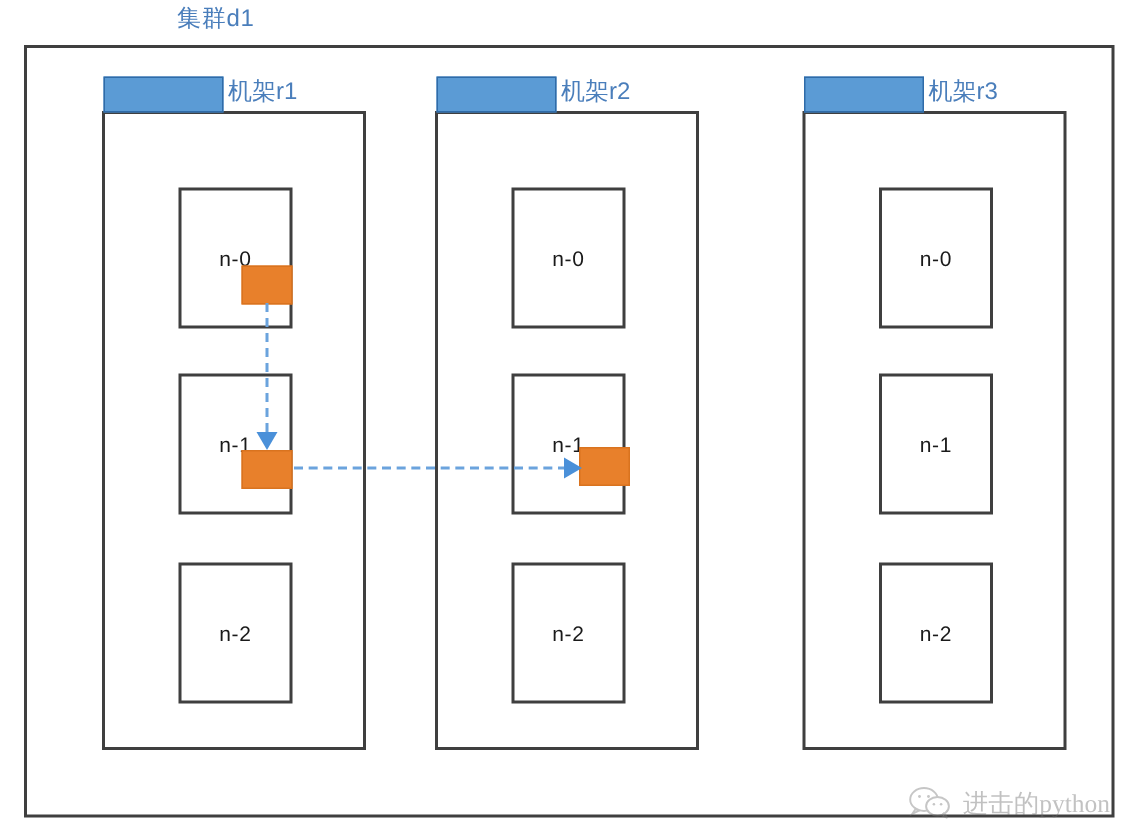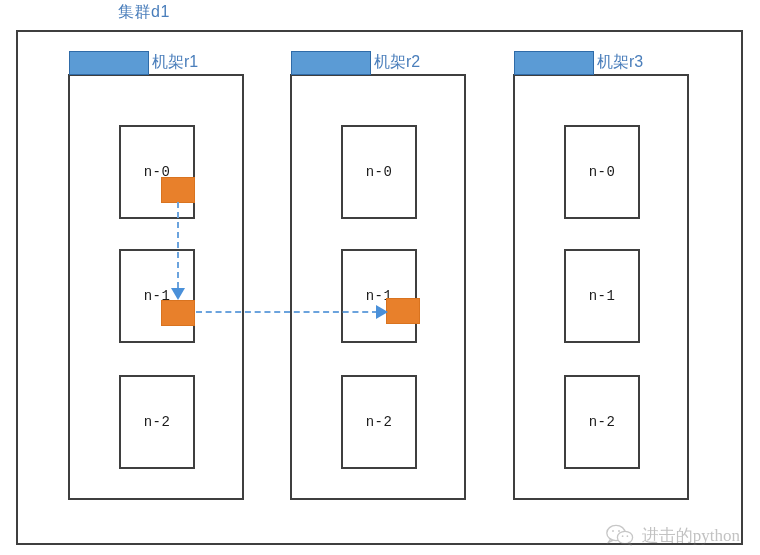--- a/index.html
+++ b/index.html
@@ -73,21 +73,20 @@
   }
 
   
   .node {
     position: absolute;
     width: 76px;
     height: 94px;
     border: 2px solid #3f3f3f;
     box-sizing: border-box;
     background: #ffffff;
-    font-family: Liberation Mono, monospace;
   }
   .node-label {
     position: absolute;
     left: 0;
     top: 0;
     width: 100%;
     height: 100%;
     display: flex;
     align-items: center;
     justify-content: center;
@@ -184,21 +183,21 @@
       <span class="node-label">n-0</span>
     </div>
     <div class="node" style="left:49px; top:173px;">
       <span class="node-label">n-1</span>
     </div>
     <div class="node" style="left:49px; top:299px;">
       <span class="node-label">n-2</span>
     </div>
   </div>
 
-  <div class="rack" style="left:513px;text-align:center;">
+  <div class="rack" style="left:535px;text-align:center;">
     <div class="rack-bar"></div>
     <div class="rack-label">机架r3</div>
 
     <div class="node" style="left:49px; top:49px;">
       <span class="node-label">n-0</span>
     </div>
     <div class="node" style="left:49px; top:173px;">
       <span class="node-label">n-1</span>
     </div>
     <div class="node" style="left:49px; top:299px;">

